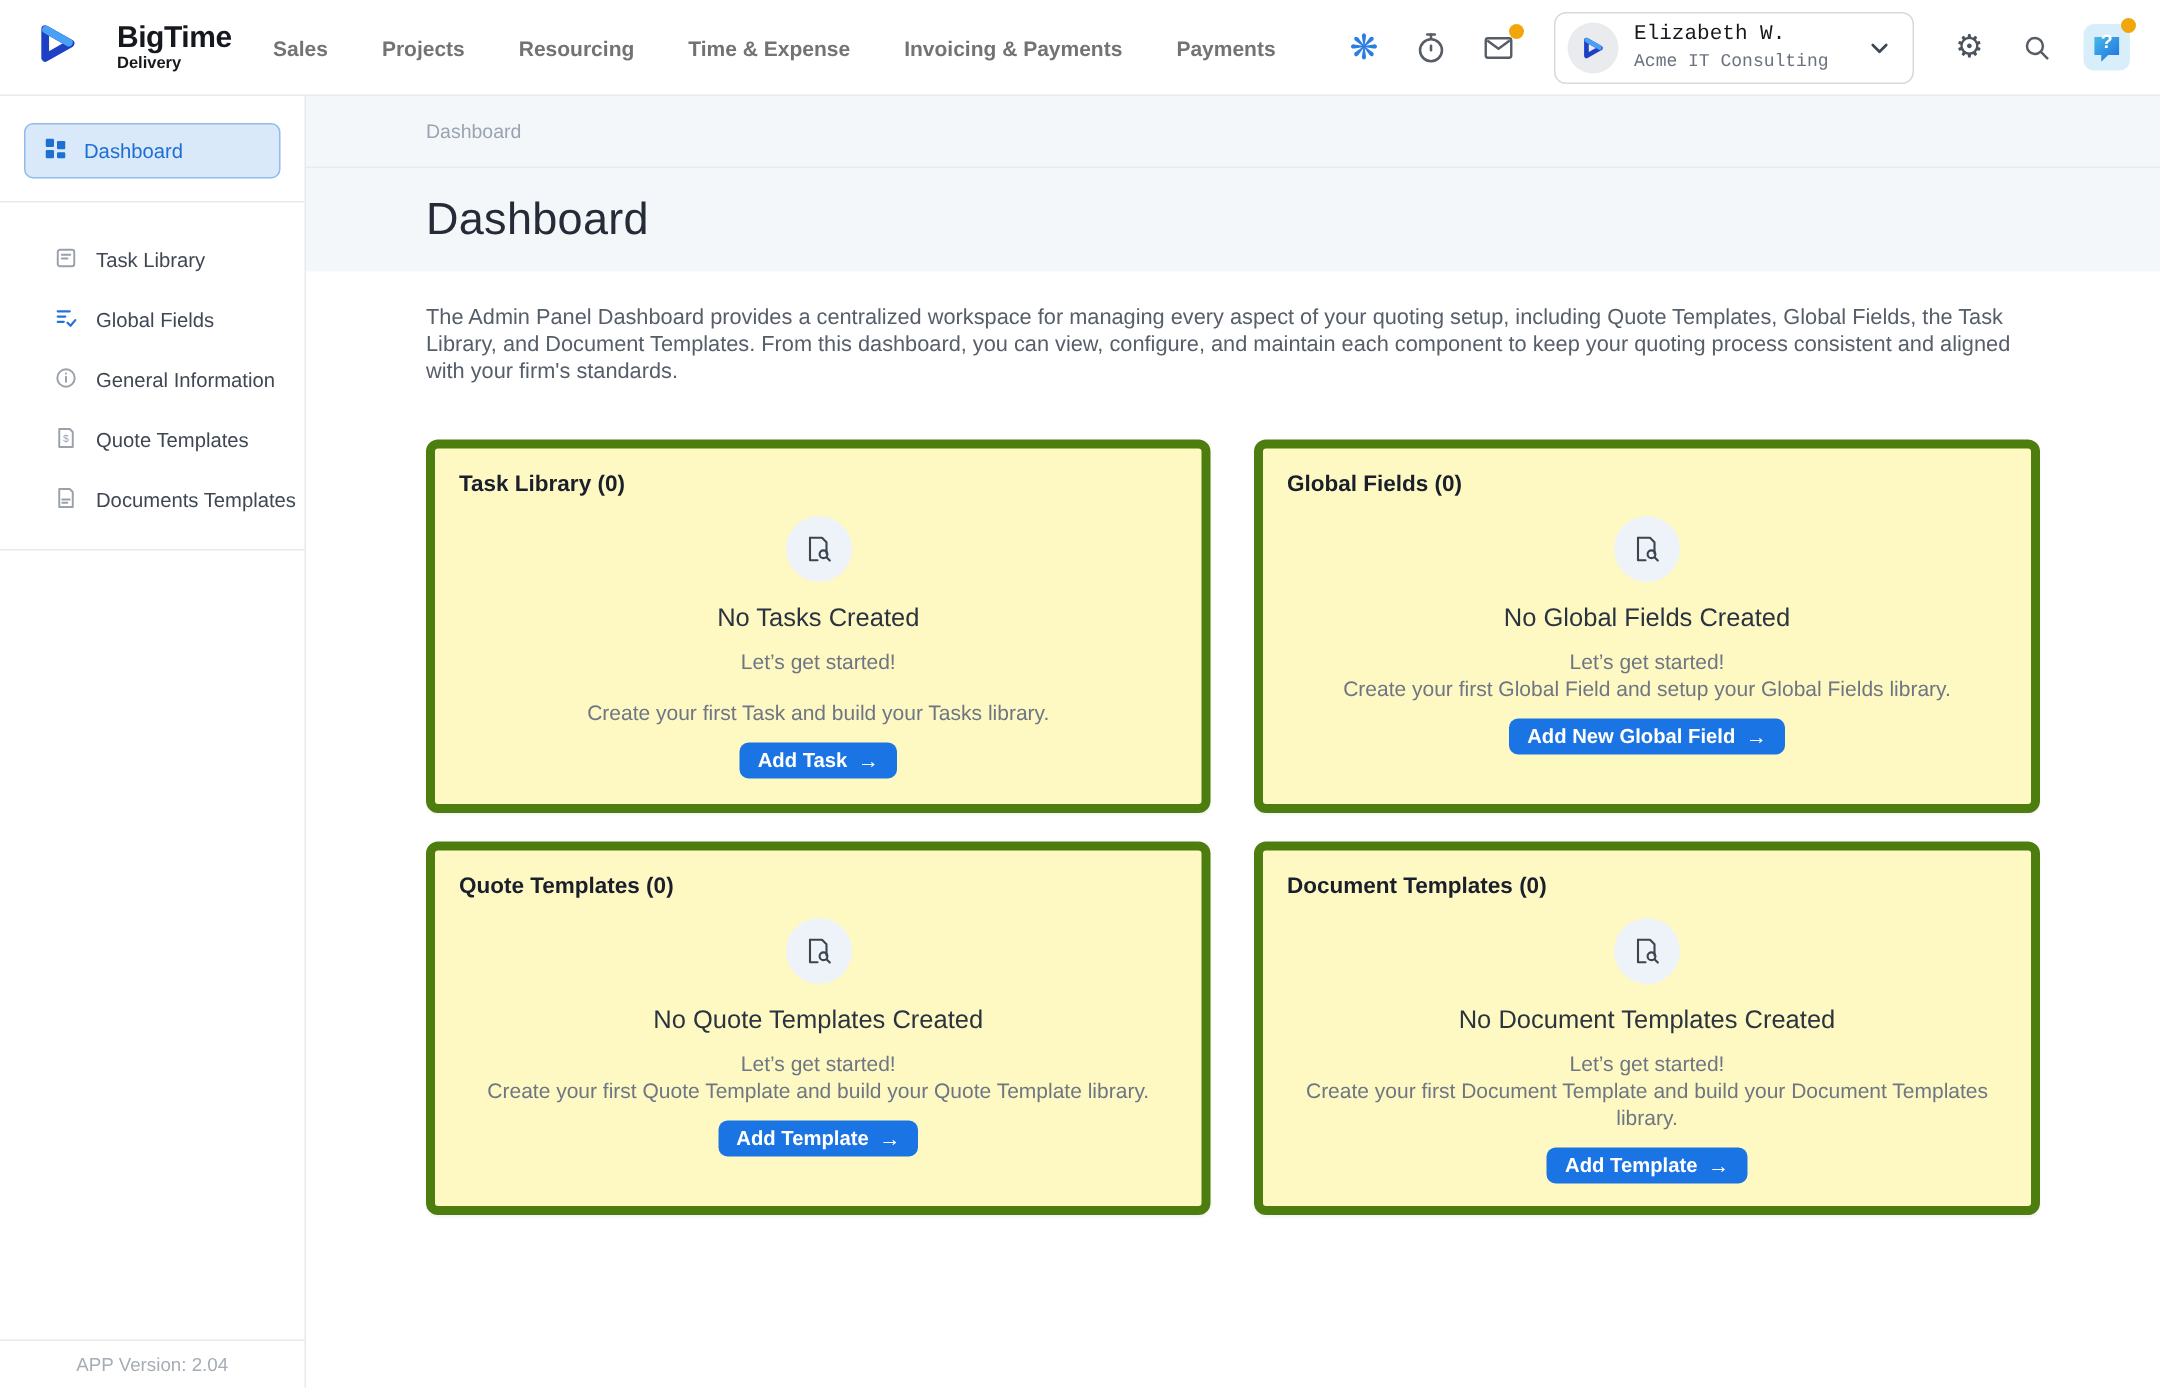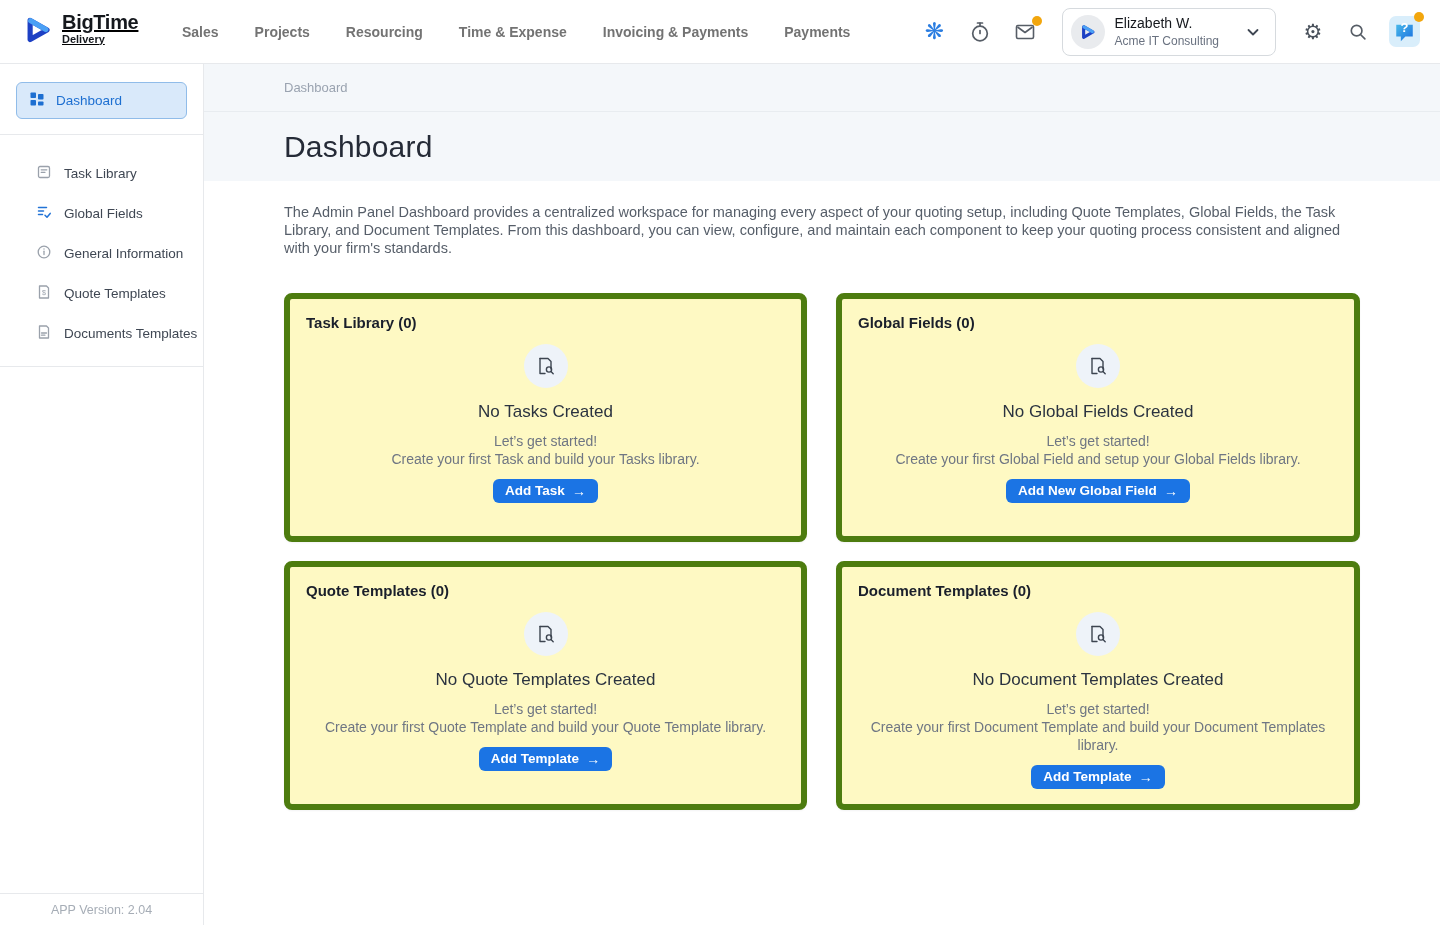--- a/index.html
+++ b/index.html
@@ -1,33 +1,33 @@
 <!DOCTYPE html>
 <html><head>
 <meta charset="utf-8">
 <style>
   * { margin:0; padding:0; box-sizing:border-box; }
   html,body { width:1440px; height:925px; background:#ffffff; font-family:"Liberation Sans", sans-serif; overflow:hidden; }
 
   
   .header { position:absolute; top:0; left:0; width:1440px; height:64px; background:#fff;
             border-bottom:1px solid #e7e9ec; display:flex; align-items:center; padding:0 20px; z-index:5; }
-  .logo { display:flex; gap:6px; width:138px; flex:0 0 auto; cursor:pointer;text-decoration:underline; }
+  .logo { display:flex; align-items:center; gap:22px; width:138px; flex:0 0 auto; cursor:pointer; }
   .brand-col { display:flex; flex-direction:column; line-height:1; }
   .brand { font-size:20px; font-weight:800; color:#15181d; letter-spacing:-0.3px; }
   .brand-sub { font-size:11px; font-weight:700; color:#15181d; margin-top:2px; }
   .nav { display:flex; align-items:center; gap:36px; margin-left:24px; }
   .nav-item { font-size:14px; font-weight:600; color:#737373; cursor:pointer; white-space:nowrap; }
   .header-right { margin-left:auto; display:flex; align-items:center; gap:17px; }
   .hicon { position:relative; display:flex; align-items:center; justify-content:center; width:28px; height:28px; cursor:pointer; }
   .sparkle { font-size:23px; color:#2a7de1; line-height:1; }
   .gear-glyph { font-size:21px; color:#4a525c; line-height:1; }
   .badge-dot { position:absolute; top:-2px; right:-3px; width:10px; height:10px; border-radius:50%; }
   .user-chip { display:flex; align-items:center; height:48px; border:1px solid #d6dade; border-radius:8px;
-               padding:0 14px 0 8px; gap:10px; cursor:pointer; background:#fff; margin:0 6px; }
+               padding:0 14px 0 8px; gap:10px; cursor:pointer; background:#fff; margin:0 6px;font-family:Liberation Mono, monospace; }
   .avatar { width:34px; height:34px; border-radius:50%; background:#e9ebee; display:flex; align-items:center; justify-content:center; }
   .chip-text { display:flex; flex-direction:column; line-height:1.2; }
   .chip-name { font-size:14px; color:#15181d; }
   .chip-company { font-size:12px; color:#6a7280; margin-top:2px; }
   .chevron { margin-left:16px; display:flex; }
   .help-tile { position:relative; width:31px; height:31px; border-radius:7px; background:#d9eefb;
                display:flex; align-items:center; justify-content:center; cursor:pointer; }
   .help-q { position:absolute; top:4px; left:0; width:100%; text-align:center; font-size:13px; font-weight:700; color:#fff; }
 
   
@@ -233,21 +233,21 @@
           <div class="icon-circle">
             <svg width="20" height="20" viewBox="0 0 20 20" fill="none" stroke="#3c4450" stroke-width="1.4" stroke-linejoin="round" stroke-linecap="round">
               <path d="M4 2.5h8l3 3v7.5"></path>
                 <path d="M4 2.5v15h5"></path>
               <circle cx="13" cy="13.5" r="2.6"></circle>
                 <path d="M15 15.5l2.2 2.2"></path>
             </svg>
           </div>
           <div class="empty-title">No Tasks Created</div>
           <div class="muted">Let’s get started!</div>
-          <div class="muted" style="margin-top:0;">Create your first Task and build your Tasks library.</div>
+          <div class="muted" style="margin-top:16px;">Create your first Task and build your Tasks library.</div>
           <button class="btn">
             <span>Add Task</span>
             <span class="btn-arrow">→</span>
           </button>
         </div>
       </div>
 
       <div class="card">
         <div class="card-title">Global Fields (0)</div>
         <div class="card-body">

